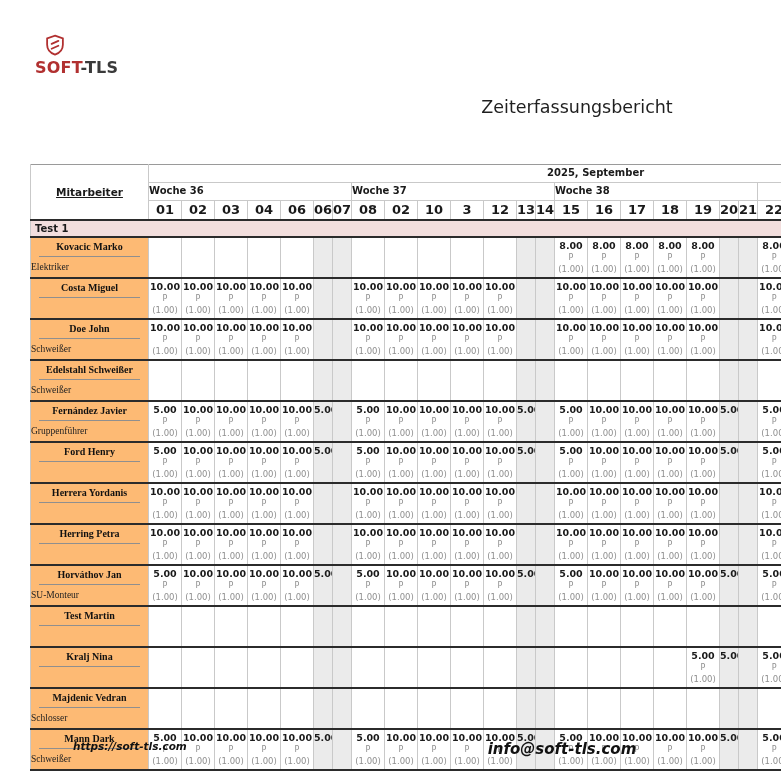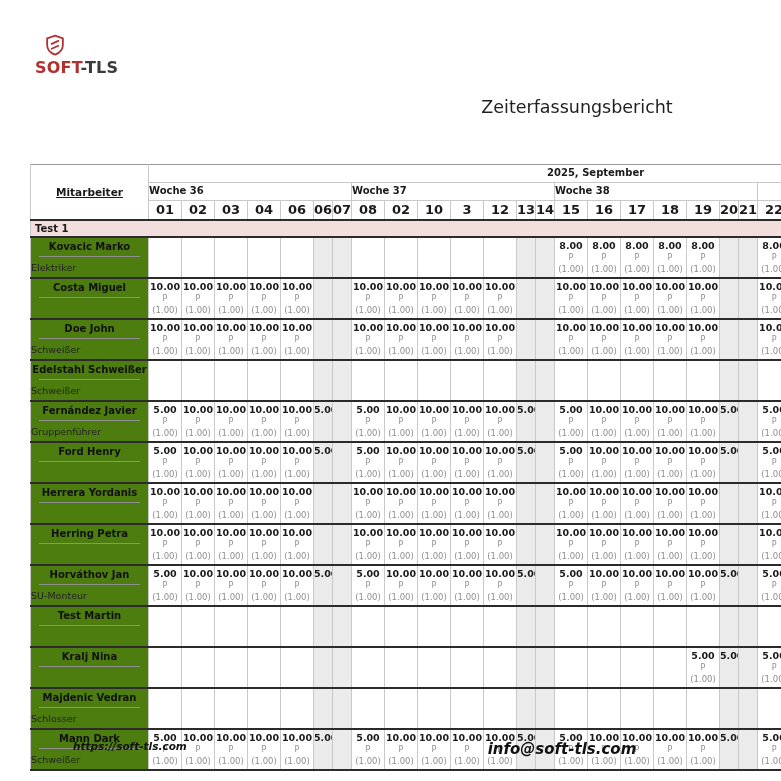--- a/index.html
+++ b/index.html
@@ -32,21 +32,21 @@
              border-bottom:2px solid #2b2b2b;text-decoration:underline;}
   .month-head{height:17px;font-size:10px;text-align:center;padding-left:252px;
               border-bottom:1px solid #c9c9c9;line-height:16px;}
   .week-head{height:17px;font-size:10px;text-align:left;
              border-bottom:1px solid #c9c9c9;line-height:16px;}
   .day-head{height:18px;font-size:13px;text-align:center;line-height:17px;
             border-bottom:2px solid #2b2b2b;}
   .group-cell{height:15px;background:#f2dedd;font-size:10px;font-weight:bold;
               padding:0 4px;line-height:15px;border-bottom:2px solid #2b2b2b;text-align:left;}
   .emp-row td{height:39px;border-bottom:2px solid #2b2b2b;}
-  .name-cell{background:#4d7c0f;}
+  .name-cell{background:#fdba74;font-family:Liberation Serif, serif;}
   .emp-name{font-weight:bold;font-size:10px;text-align:center;line-height:14px;padding-top:2px;color:#111;}
   .emp-sep{border-bottom:1px solid #8f8f8f;margin:2px 8px 0 8px;height:0;}
   .emp-role{font-size:9.5px;text-align:left;line-height:13px;padding-top:4px;color:#222;min-height:13px;}
   .we{background:#ebebeb;}
   .val{font-weight:bold;font-size:9.5px;line-height:13px;padding-top:1px;text-align:center;color:#1a1a1a;}
   .pp{font-size:8px;line-height:11px;color:#8f8f8f;text-align:center;}
   .ff{font-size:8.5px;line-height:12px;color:#8f8f8f;text-align:center;}
   
   .footer-left{position:absolute;left:30px;top:740px;font-size:10.5px;font-weight:bold;
                font-style:italic;color:#111;text-decoration:none;margin-left:43px;}

